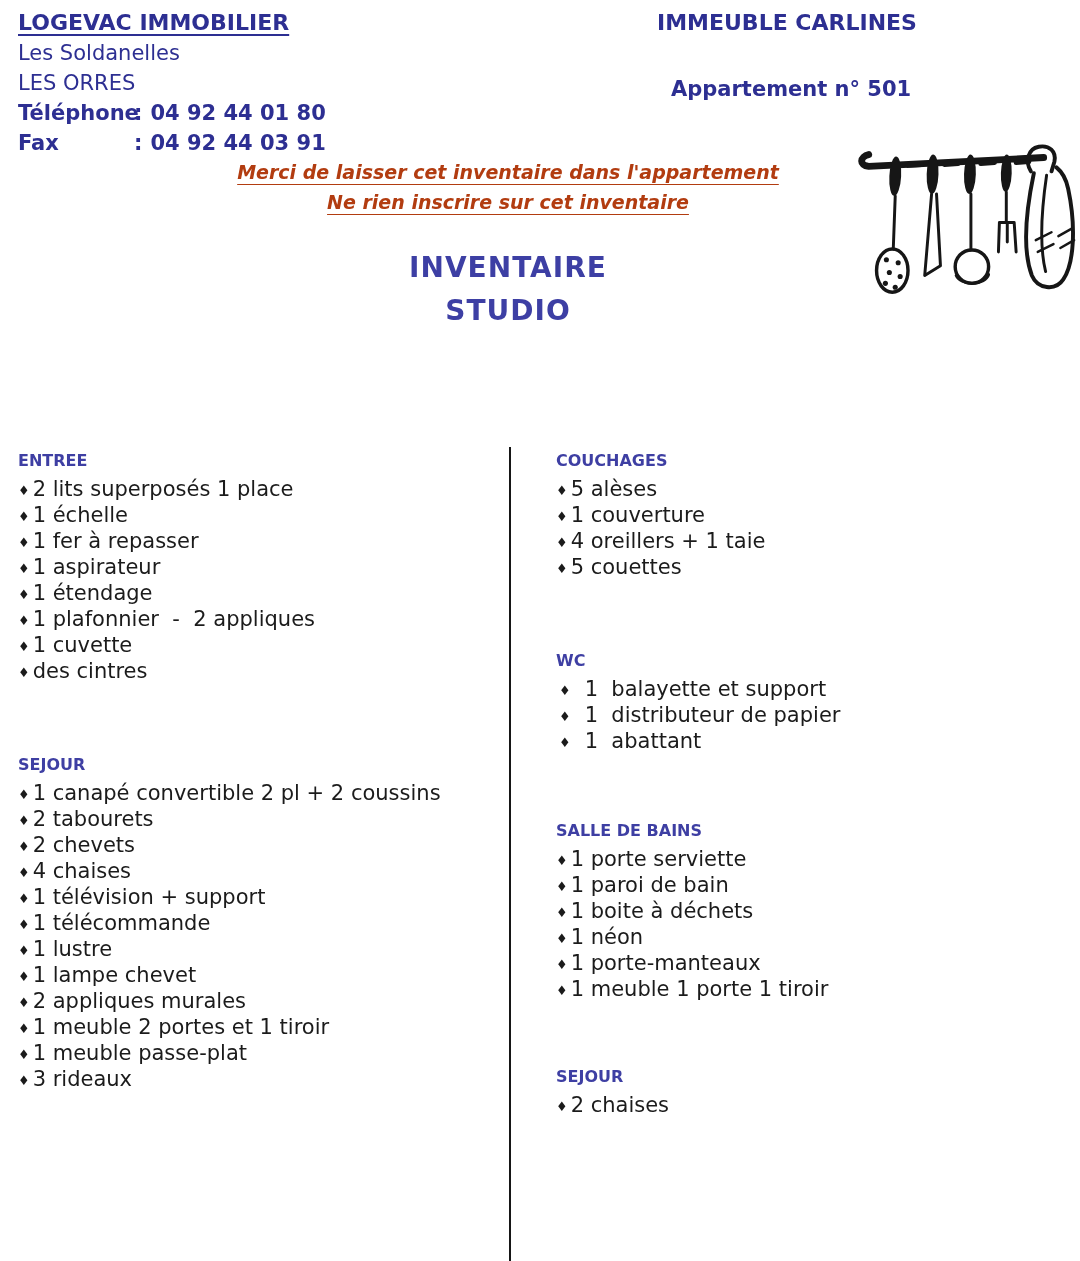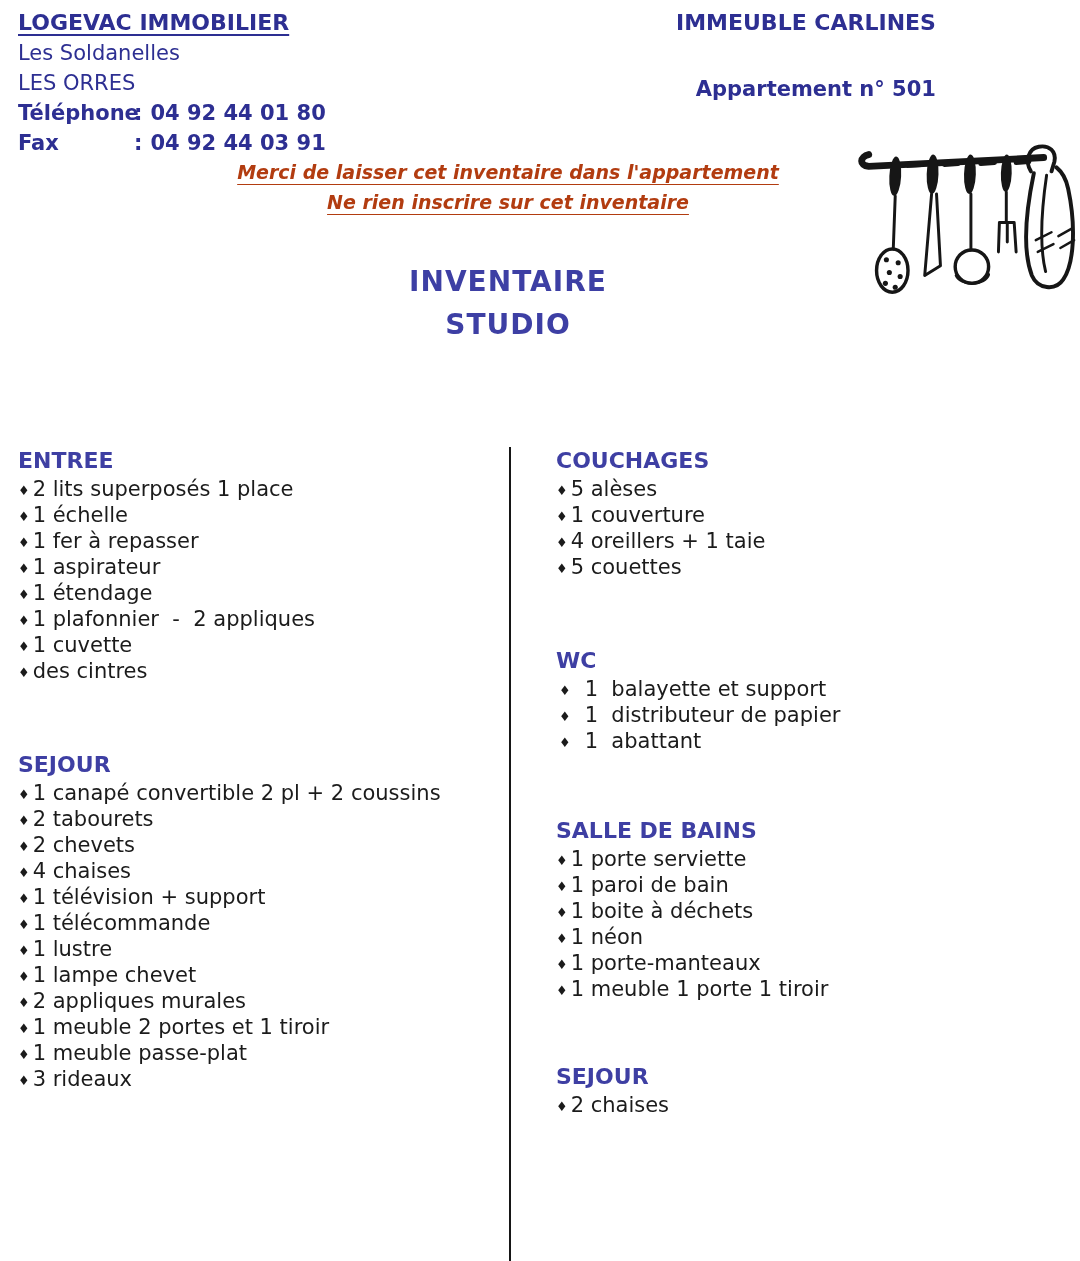--- a/index.html
+++ b/index.html
@@ -35,24 +35,23 @@
     font-size: 21px;
     line-height: 30px;
     font-weight: bold;
   }
   .contact-label { display: inline-block; width: 116px; }
   .contact-value { margin-left: 8px; }
 
   
   .header-right {
     position: absolute;
-    left: 676px;
+    left: 657px;
     top: 8px;
     color: #2d2f92;
-    text-align: right;
   }
   .building-name {
     font-size: 22px;
     font-weight: bold;
     line-height: 30px;
   }
   .apartment-number {
     font-size: 21px;
     font-weight: bold;
     line-height: 30px;
@@ -83,21 +82,20 @@
     position: absolute;
     left: 0;
     top: 246px;
     width: 1016px;
     text-align: center;
     color: #3d3fa4;
     font-size: 28px;
     font-weight: bold;
     line-height: 43px;
     letter-spacing: 1px;
-    margin-top: 14px;
   }
 
   
   .utensils {
     position: absolute;
     left: 852px;
     top: 132px;
     width: 228px;
     height: 172px;
   }
@@ -108,21 +106,21 @@
     left: 509px;
     top: 447px;
     width: 2px;
     height: 814px;
     background: #161616;
   }
   .col-left  { position: absolute; left: 18px;  top: 445px; width: 478px; }
   .col-right { position: absolute; left: 556px; top: 445px; width: 510px; }
 
   .section-heading {
-    font-size: 22px;
+    font-size: 16px;
     font-weight: bold;
     color: #3e3fa3;
     line-height: 32px;
     margin: 0;
   }
   ul.items {
     list-style: none;
     margin: 0;
     padding: 0;
   }

